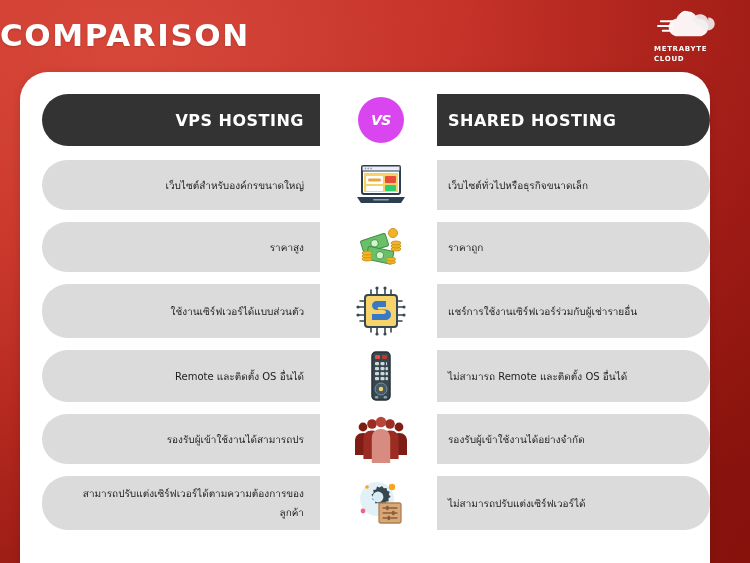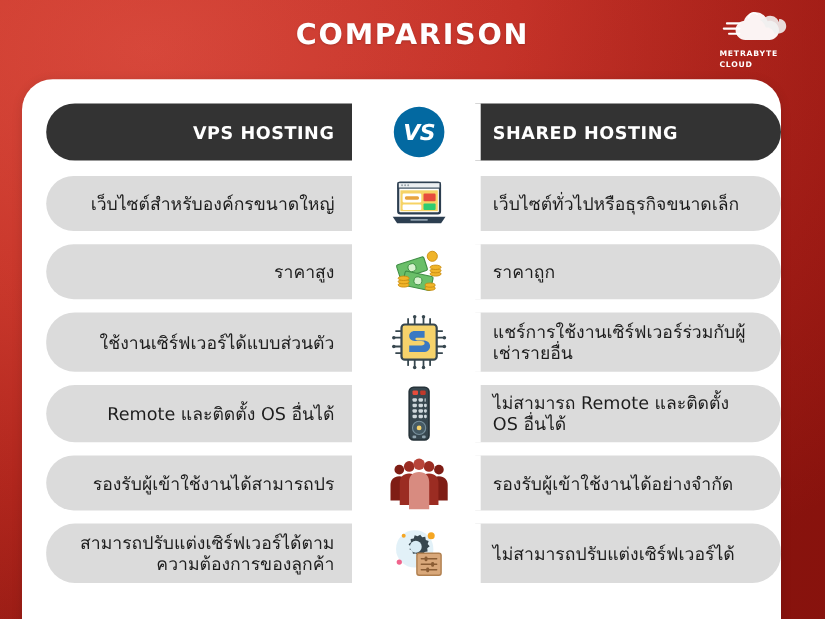--- a/index.html
+++ b/index.html
@@ -27,23 +27,22 @@
     background: linear-gradient(118deg, rgba(225,80,60,0.30) 0%, rgba(190,35,25,0.0) 45%, rgba(120,12,8,0.30) 100%);
     pointer-events: none;
   }
 
   
   .title {
     position: absolute;
     top: 17px;
     left: 0;
     width: 750px;
-    text-align: center;
     color: #ffffff;
-    font-size: 26px;
+    font-size: 31px;
     font-weight: bold;
     letter-spacing: 1.6px;
     z-index: 4;
     text-shadow: 0 1px 2px rgba(0,0,0,0.18);
   }
   .logo {
     position: absolute;
     right: 16px;
     top: 8px;
     width: 80px;
@@ -114,21 +113,21 @@
   .hdr .cell {
     background: #333333;
     color: #ffffff;
     font-size: 16px;
     font-weight: bold;
     letter-spacing: 0.5px;
   }
   .dat .cell {
     background: #dbdbdb;
     color: #1d1d1d;
-    font-size: 16px;
+    font-size: 10px;
     line-height: 19px;
   }
   .mid {
     position: absolute;
     left: 305px;
     width: 112px;
     top: 0;
     height: 100%;
     display: flex;
     align-items: center;
@@ -137,26 +136,26 @@
     z-index: 3;
   }
   .icon-wrap { width: 56px; height: 56px; display:block; }
   .icon-wrap svg { display:block; width: 100%; height: 100%; }
 
   
   .vs-badge {
     width: 46px;
     height: 46px;
     border-radius: 50%;
-    background: #0369a1;
+    background: #d946ef;
     color: #ffffff;
     display: flex;
     align-items: center;
     justify-content: center;
-    font-size: 20px;
+    font-size: 14px;
     font-weight: bold;
     font-style: italic;
     letter-spacing: -0.5px;
   }
   .two-line { line-height: 18px; }
 </style>
 </head>
 <body>
 
 <div class="poster">

